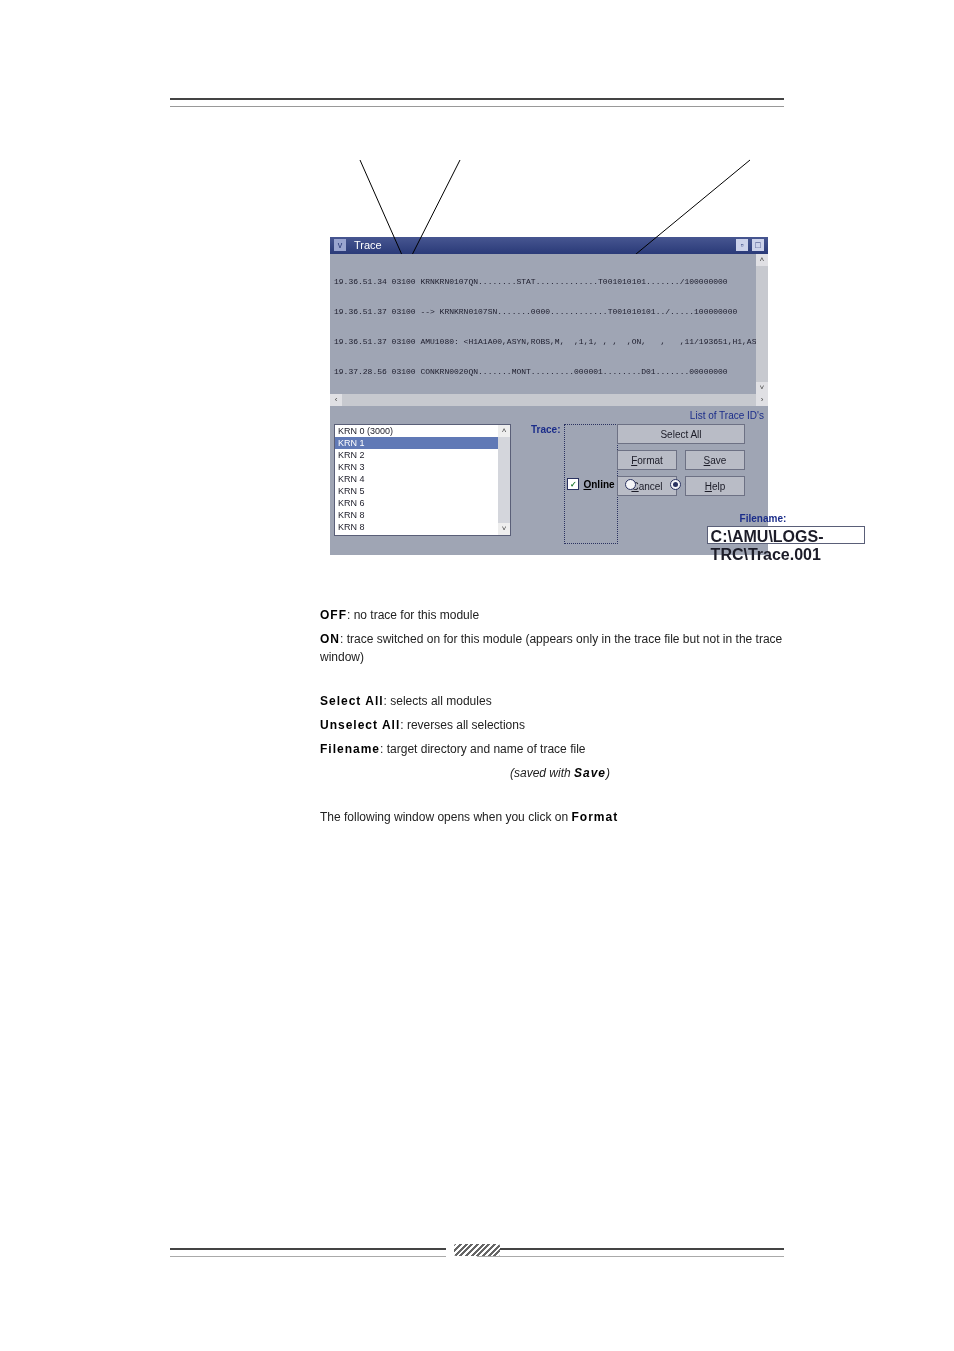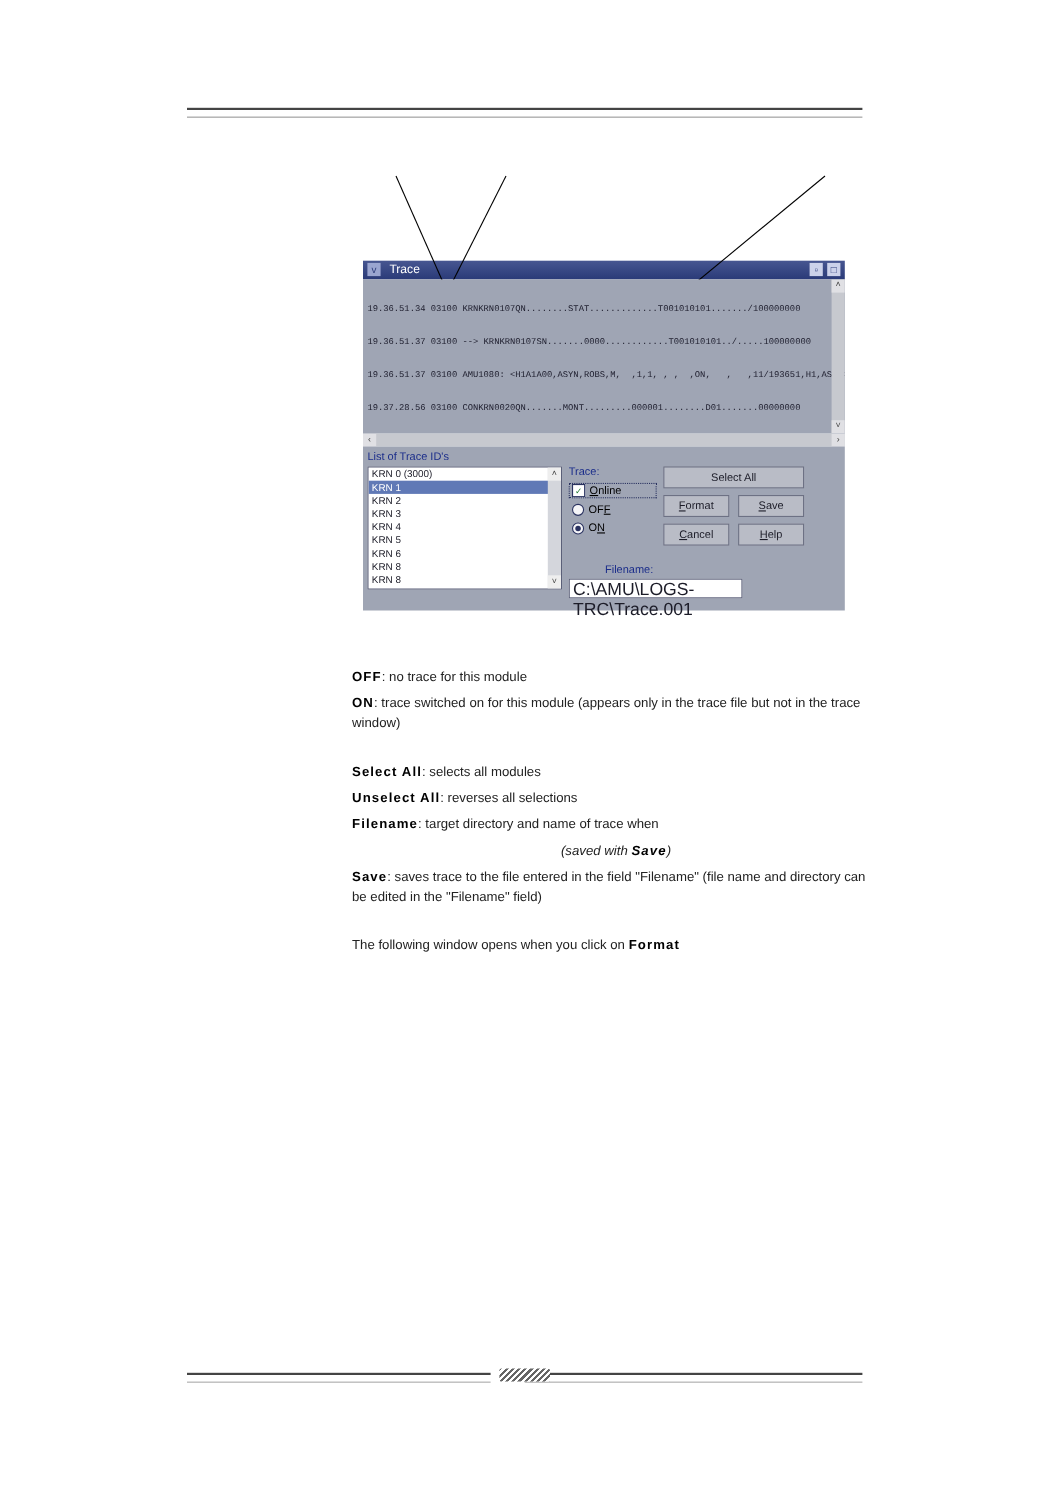--- a/index.html
+++ b/index.html
@@ -172,24 +172,25 @@
     padding: 4px;
     display: flex;
     flex-direction: column;
     gap: 3px;
     height: 155px;
     box-sizing: border-box;
   }
   .list-title {
     color: #1b2d8a;
     font-size: 10px;
+    text-align: right;
   }
   .controls-row {
     display: flex;
-    gap: 6px;
+    gap: 20px;
     height: 120px;
   }
   .trace-list {
     width: 175px;
     height: 110px;
     background: #ffffff;
     border: 1px solid #5a5f78;
     overflow: hidden;
     position: relative;
     font-size: 9px;
@@ -225,23 +226,23 @@
     color: #444;
   }
   .right-pane {
     flex: 1;
     display: flex;
     gap: 6px;
   }
   .trace-group {
     width: 80px;
     display: flex;
-    flex-direction: column;
     gap: 4px;
     font-size: 10px;
+    font-weight: bold;
   }
   .trace-group .group-label {
     color: #1b2d8a;
   }
   .radio-row, .check-row {
     display: flex;
     align-items: center;
     gap: 4px;
     border: 1px dotted transparent;
     padding: 0 2px;
@@ -442,23 +443,22 @@
       </div>
     </div>
   </div>
 
   <div class="body-text">
     <p><span class="bold-term">OFF</span>: <span>no trace for this module</span></p>
     <p><span class="bold-term">ON</span>: <span>trace switched on for this module (appears only in the trace file but not in the trace window)</span></p>
     <div class="gap"></div>
     <p><span class="bold-term">Select All</span>: <span>selects all modules</span></p>
     <p><span class="bold-term">Unselect All</span>: <span>reverses all selections</span></p>
-    <p><span class="bold-term">Filename</span>: <span>target directory and name of trace when</span></p>
+    <p><span class="bold-term">Filename</span>: <span>target directory and name of trace file</span></p>
     <p style="text-align:center;font-style:italic;"><span>(saved with </span><span class="bold-term">Save</span><span>)</span></p>
-    <p><span class="bold-term">Save</span>: <span>saves trace to the file entered in the field "Filename" (file name and directory can be edited in the "Filename" field)</span></p>
     <div class="gap"></div>
     <p><span>The following window opens when you click on </span><span class="bold-term">Format</span></p>
   </div>
 
   <div class="bottom-rule-group"></div>
   <div class="diag-box">
       <div class="stripe"></div>
     </div>
 </div>
 

